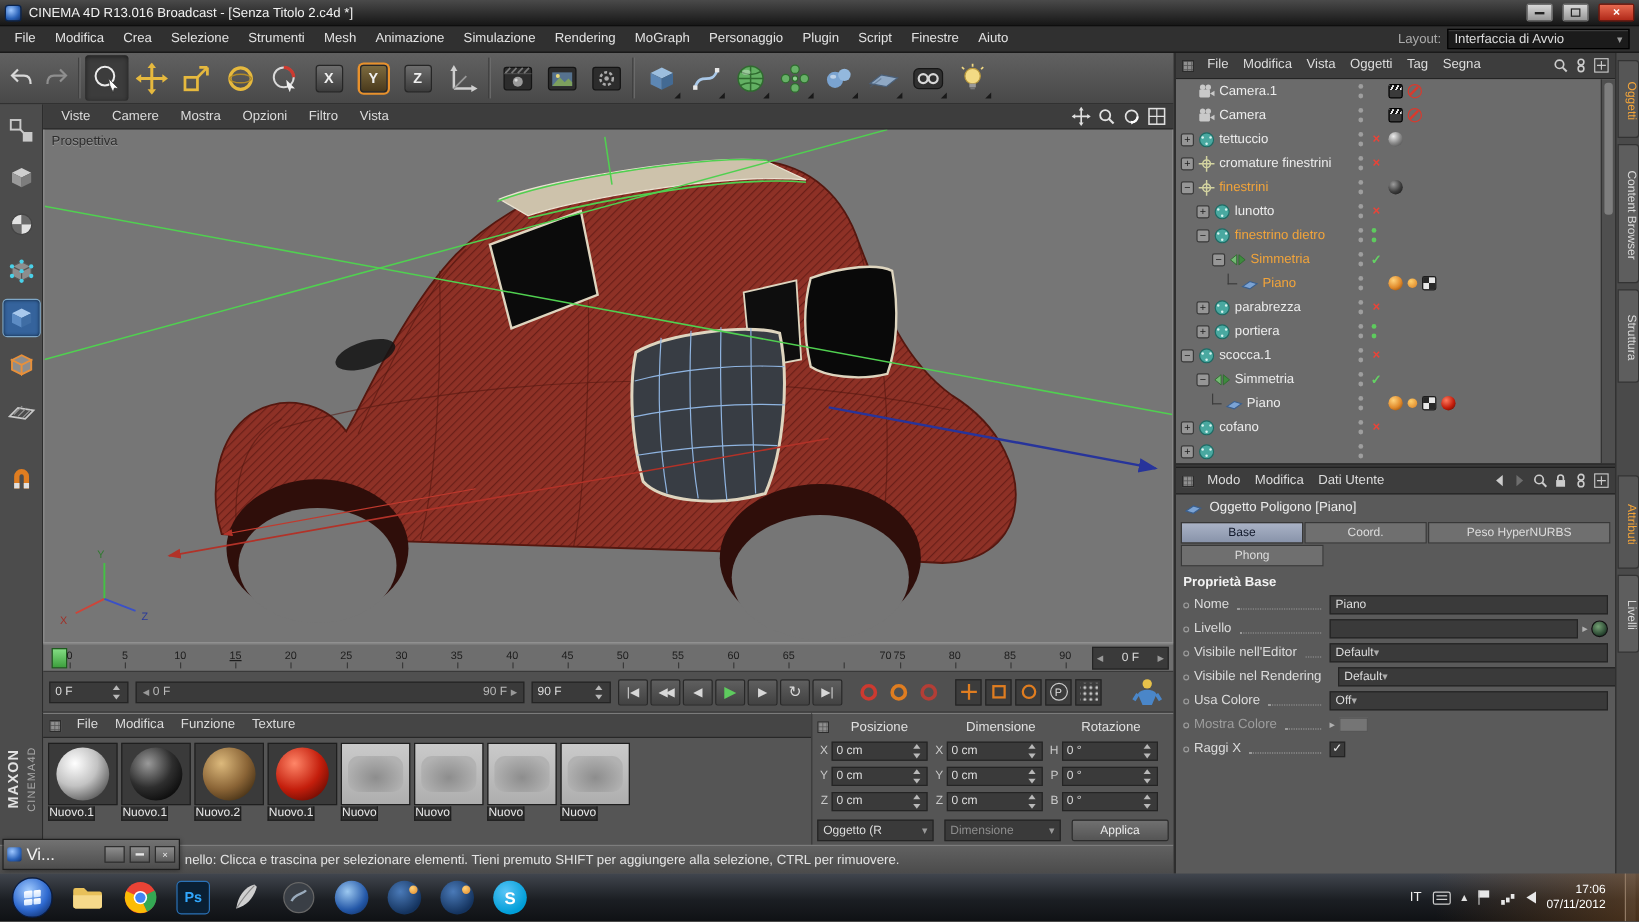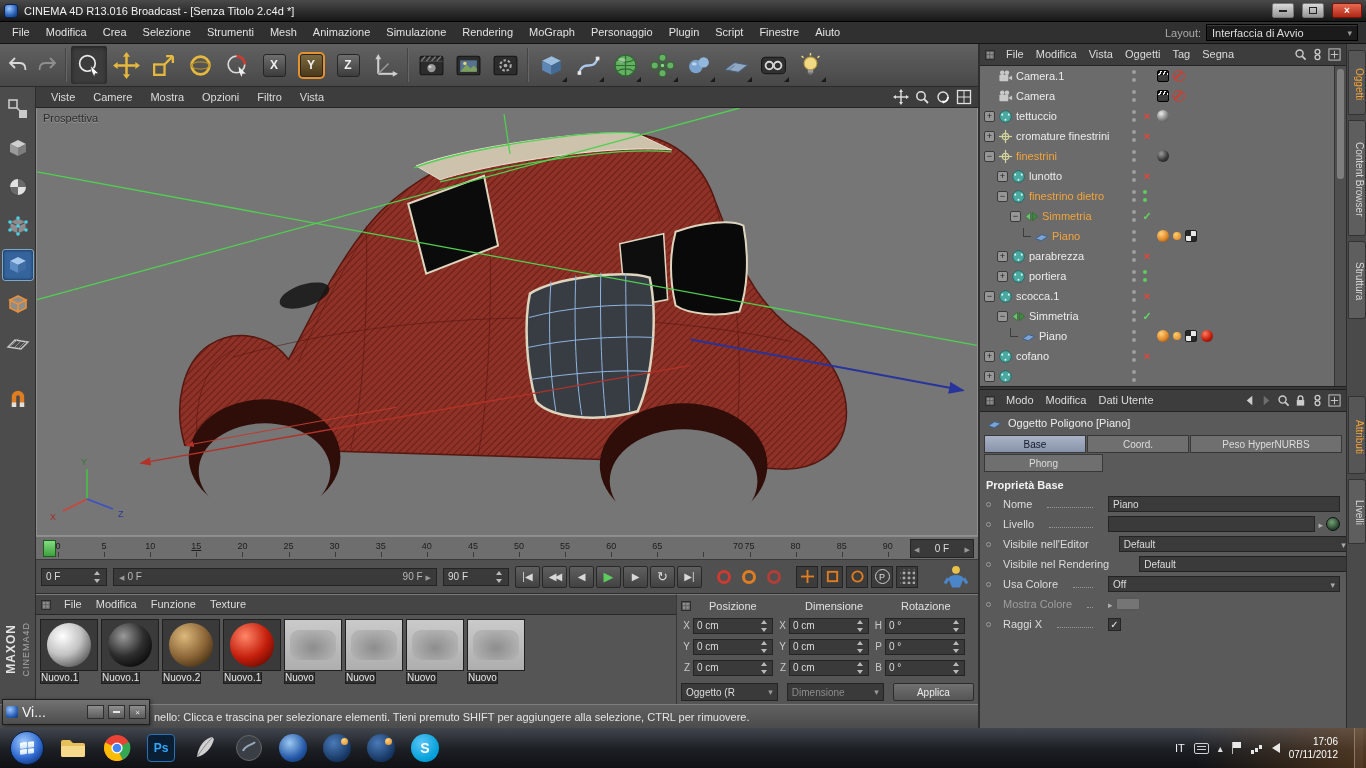--- a/index.html
+++ b/index.html
@@ -213,29 +213,29 @@
   #attr-objrow{height:22px;display:flex;align-items:center;gap:6px;padding:0 7px}
   #attr-objrow .icn{width:15px;height:15px}
   #attr-title{color:#ececec}
   .attr-tabs{display:flex;gap:1px;padding:0 4px;margin-top:1px}
   .attr-tab{height:18px;background:#6f6f6f;border:1px solid #383838;color:#ddd;font-size:10px;
     display:flex;align-items:center;justify-content:center}
   .attr-tab.w1{flex:1}.attr-tab.w2{flex:1.5}
   .attr-tab.single{flex:0 0 119px}
   .attr-tab.active{background:linear-gradient(#aab3c6,#8893aa);color:#11182a}
   #attr-section{margin:7px 6px 3px;color:#f2f2f2;font-weight:bold}
-  .attr-row{height:20px;display:flex;align-items:center;padding:0 6px;gap:12px}
+  .attr-row{height:20px;display:flex;align-items:center;padding:0 6px;gap:4px}
   .adot{width:5px;height:5px;border:1px solid #9c9c9c;border-radius:50%;flex:0 0 auto}
   .attr-label{color:#dcdcdc;white-space:nowrap}
   .attr-label.dim{color:#9e9e9e}
   .leader{flex:1;border-bottom:1px dotted #9a9a9a;height:8px;margin:0 3px}
   .attr-control{width:232px;display:flex;align-items:center;gap:3px;flex:0 0 auto}
   .attr-field{flex:1;height:16px;background:#3a3a3a;border:1px solid #242424;color:#ddd;font-size:10px;
     display:flex;align-items:center;padding:0 4px}
-  .attr-field.drop{justify-content:space-between}
+  .attr-field.drop{}
   .darr::before{content:"\25BE";color:#aaa;font-size:9px}
   .rarrow::before{content:"\25B8";color:#b0b0b0;font-size:9px}
   .globe{width:14px;height:14px;border-radius:50%;border:1px solid #111;flex:0 0 auto;
     background:radial-gradient(circle at 40% 35%,#74a074,#1f3a28 75%)}
   .attr-check{width:13px;height:13px;background:#3a3a3a;border:1px solid #242424;color:#ececec;font-size:10px;
     line-height:12px;text-align:center;flex:0 0 auto}
   .attr-swatch{width:24px;height:12px;background:#8c8c8c;border:1px solid #555;opacity:.55;flex:0 0 auto}
 
   
   #side-tabs{left:1346px;top:44px;width:20px;height:684px;background:#4a4a4a;border-left:1px solid #2c2c2c}

